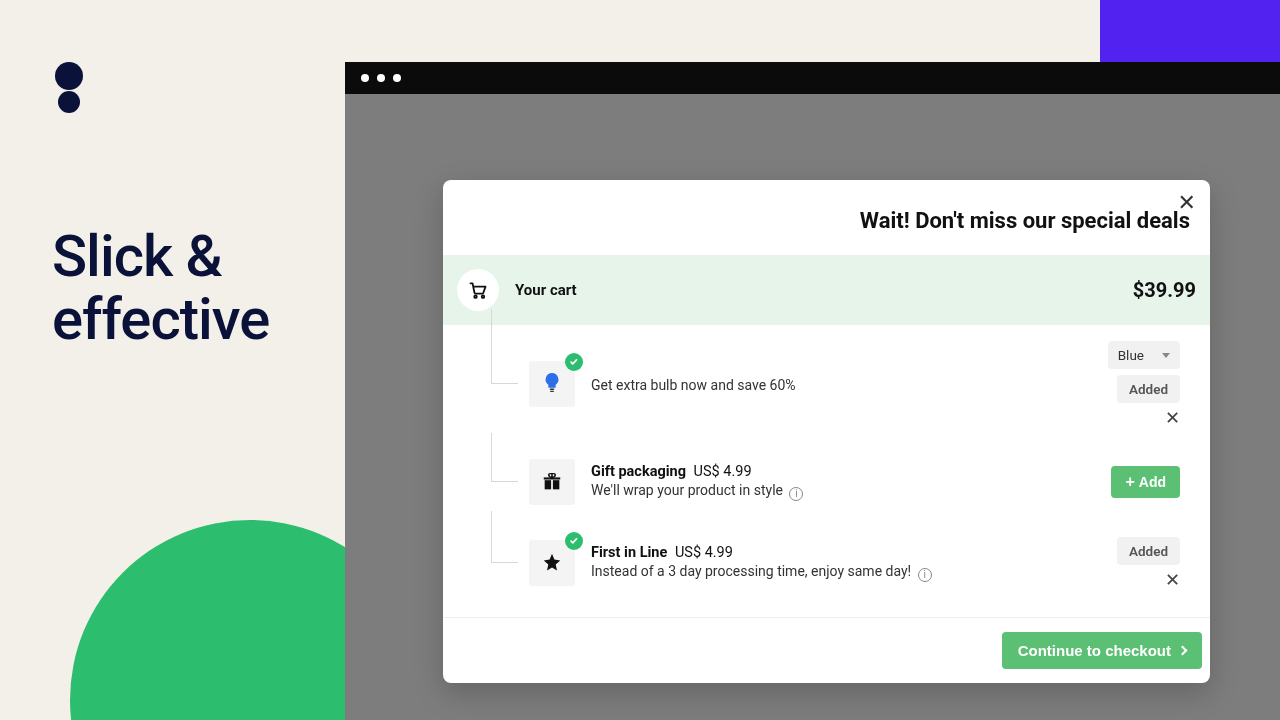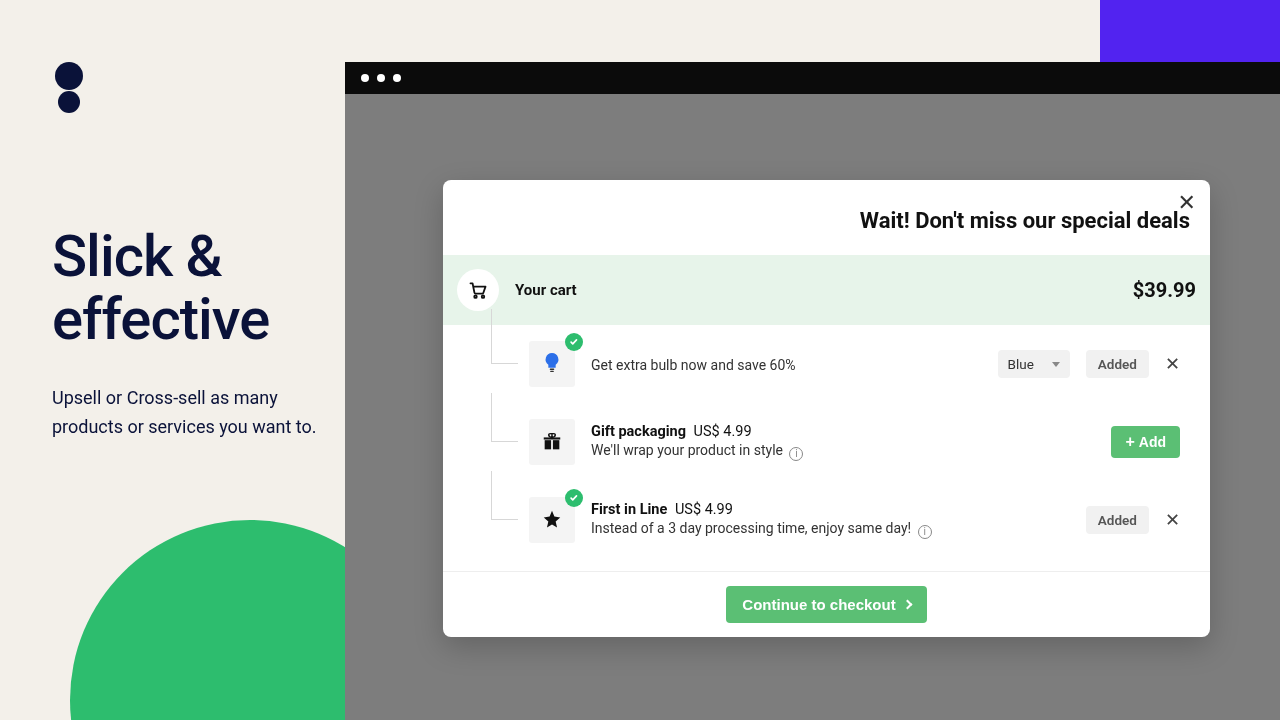--- a/index.html
+++ b/index.html
@@ -154,21 +154,21 @@
   .item-title-line { font-size: 14.5px; color: #111; }
   .item-title-line .name { font-weight: 700; }
   .item-title-line .strike { text-decoration: line-through; color: #888; margin-left: 4px; }
   .item-title-line .price { color: #111; margin-left: 4px; }
   .item-sub { font-size: 14px; color: #333; margin-top: 2px; }
   .info-icon {
     display: inline-flex; align-items: center; justify-content: center;
     width: 14px; height: 14px; border: 1.2px solid #888; border-radius: 50%;
     font-size: 10px; color: #888; margin-left: 3px; vertical-align: -2px;
   }
-  .item-actions { display: flex; align-items: center; gap: 16px; }
+  .item-actions { display: flex; align-items: flex-end; gap: 6px; flex-direction: column; }
   .select-box {
     background: #f1f1f1; border-radius: 4px; padding: 6px 10px;
     display: flex; align-items: center; gap: 18px;
     font-size: 13.5px; color: #333; cursor: pointer;
   }
   .chev { width: 0; height: 0; border-left: 4px solid transparent; border-right: 4px solid transparent; border-top: 5px solid #888; }
   .badge-added {
     background: #f1f1f1; border-radius: 4px; padding: 6px 12px;
     font-size: 13.5px; color: #555; font-weight: 600;
   }
@@ -176,23 +176,23 @@
     background: #5bbf74; color: #fff; border: none; border-radius: 4px;
     padding: 8px 14px; font-size: 14px; font-weight: 700; cursor: pointer;
     display: flex; align-items: center; gap: 4px;
   }
   .remove-x {
     background: none; border: none; cursor: pointer; color: #444;
     font-size: 18px; line-height: 1;
   }
   .modal-footer {
     border-top: 1px solid #eee;
-    padding: 14px 16px;
+    padding: 14px 8px;
     display: flex;
-    justify-content: center;
+    justify-content: flex-end;
   }
   .btn-checkout {
     background: #5bbf74; color: #fff; border: none; border-radius: 4px;
     padding: 10px 16px; font-size: 15px; font-weight: 700; cursor: pointer;
     display: flex; align-items: center; gap: 8px;
   }
   .chev-right {
     width: 7px; height: 7px; border-top: 2px solid #fff; border-right: 2px solid #fff;
     transform: rotate(45deg); display: inline-block;
   }
@@ -203,21 +203,20 @@
 <div class="purple-block"></div>
 <div class="green-blob"></div>
 
 <div class="logo-dots">
   <div class="dot1"></div>
   <div class="dot2"></div>
 </div>
 
 <div class="copy">
   <h1>Slick &amp; effective</h1>
-  <p>Upsell or Cross-sell as many products or services you want to.</p>
 </div>
 
 <div class="browser">
   <div class="browser-bar">
     <div class="c"></div>
       <div class="c"></div>
       <div class="c"></div>
   </div>
 </div>
 

